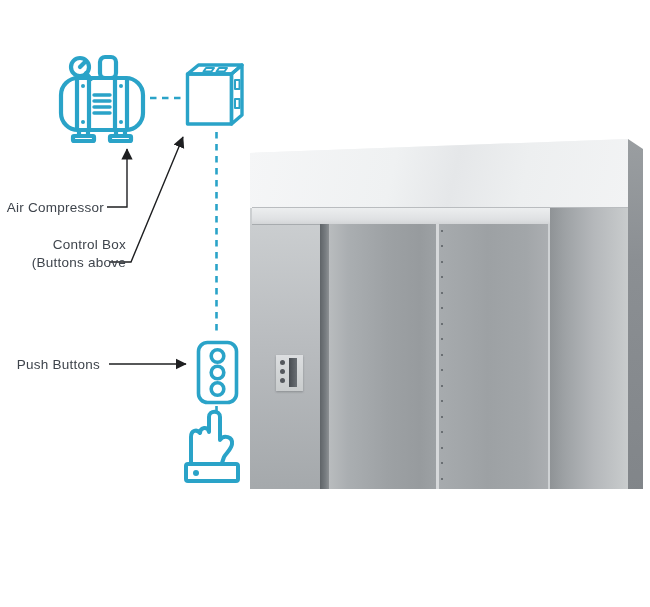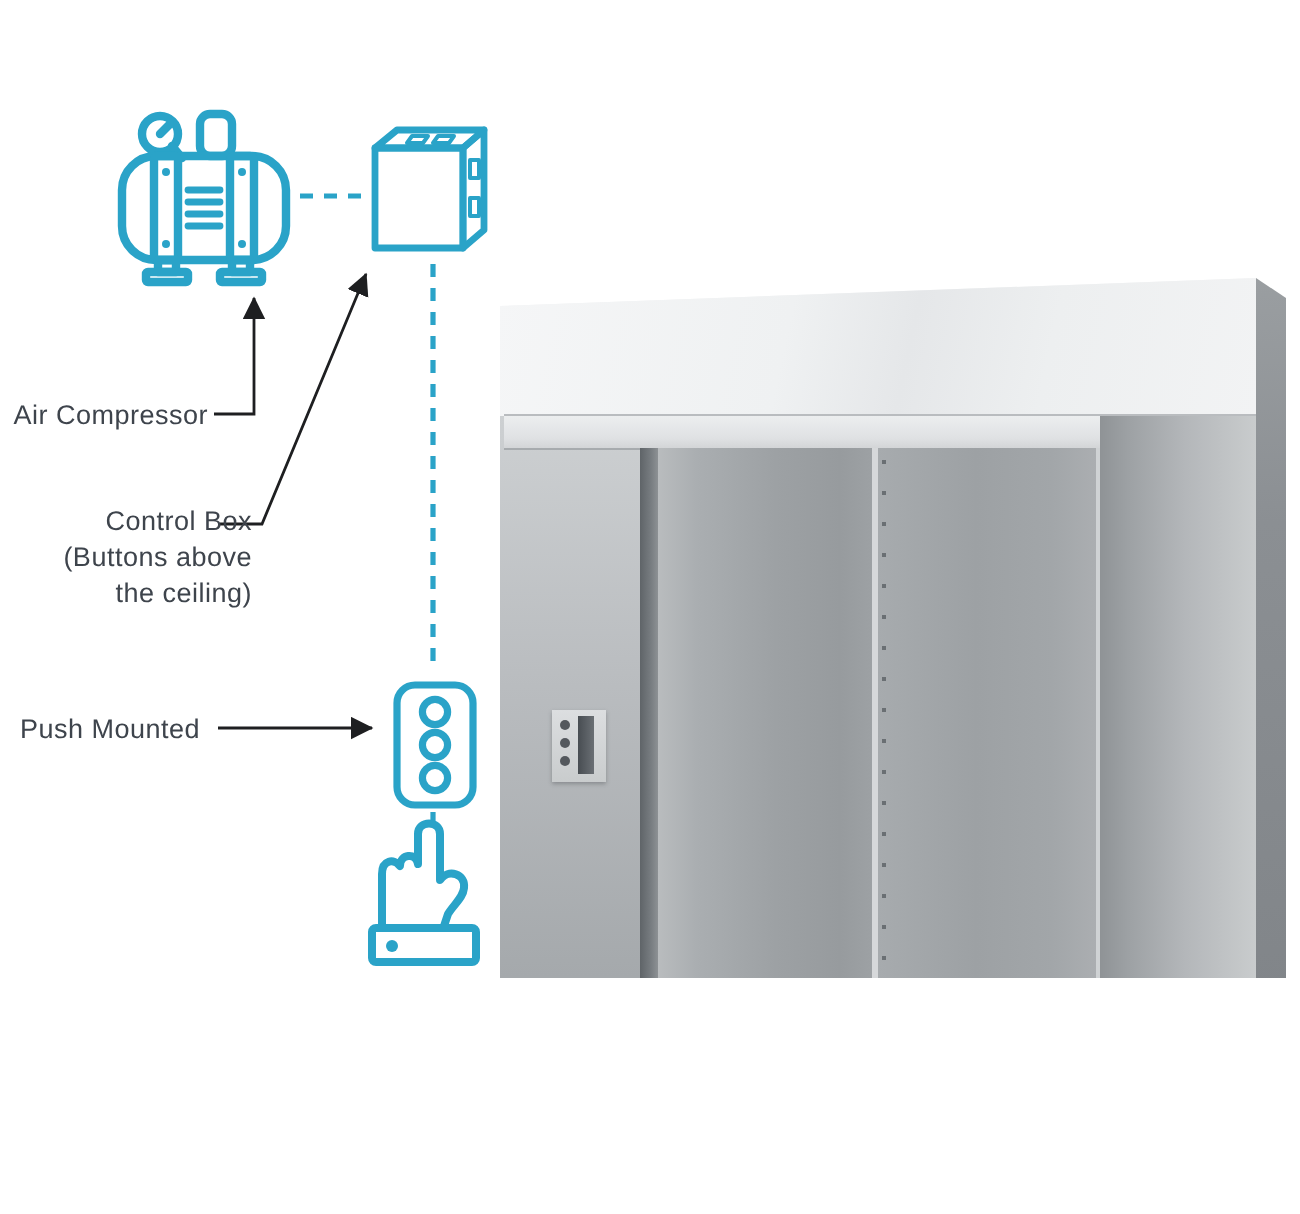--- a/index.html
+++ b/index.html
@@ -6,21 +6,21 @@
   .canvas{
     position:relative;width:650px;height:489px;background:#ffffff;overflow:hidden;
     font-family:"Liberation Sans", sans-serif;
   }
   
   .lbl{
     position:absolute;color:var(--label,#3E444C);font-size:13.5px;line-height:18px;
     letter-spacing:.25px;text-align:right;
   }
   #lbl-air{left:3px;top:199px;width:101px;}
-  #lbl-cb{left:0px;top:252px;width:126px;}
+  #lbl-cb{left:0px;top:236px;width:126px;}
   #lbl-push{left:0px;top:356px;width:100px;}
   
   #connectors{position:absolute;left:0;top:0;pointer-events:none;}
   .dash{stroke:var(--teal,#2AA3C8);stroke-width:2.6;fill:none;stroke-dasharray:6.5 5.5;}
   .ink-line{stroke:var(--ink,#1E1F21);stroke-width:1.4;fill:none;}
   .ink-fill{fill:var(--ink,#1E1F21);}
   
   .ticon{position:absolute;}
   .tstroke{stroke:var(--teal,#2AA3C8);fill:none;stroke-linecap:round;stroke-linejoin:round;}
   .tfill{fill:var(--teal,#2AA3C8);stroke:none;}
@@ -135,24 +135,23 @@
       <rect x="3" y="58" width="52" height="17" rx="2"></rect>
     </g>
     <circle class="tfill" cx="13" cy="67" r="3"></circle>
   </svg>
 
   <div class="lbl" id="lbl-air">Air Compressor</div>
 
   <div class="lbl" id="lbl-cb">
     <div>Control Box</div>
     <div>(Buttons above</div>
-    <div>the ceiling)</div>
   </div>
 
-  <div class="lbl" id="lbl-push">Push Mounted</div>
+  <div class="lbl" id="lbl-push">Push Buttons</div>
 
   <div class="door-assembly">
     <div class="front-face"></div>
     <div class="header-sheen"></div>
     <div class="header-line"></div>
     <div class="left-wall"></div>
     <div class="right-column"></div>
     <div class="lintel"></div>
     <div class="door-recess">
       <div class="jamb"></div>

